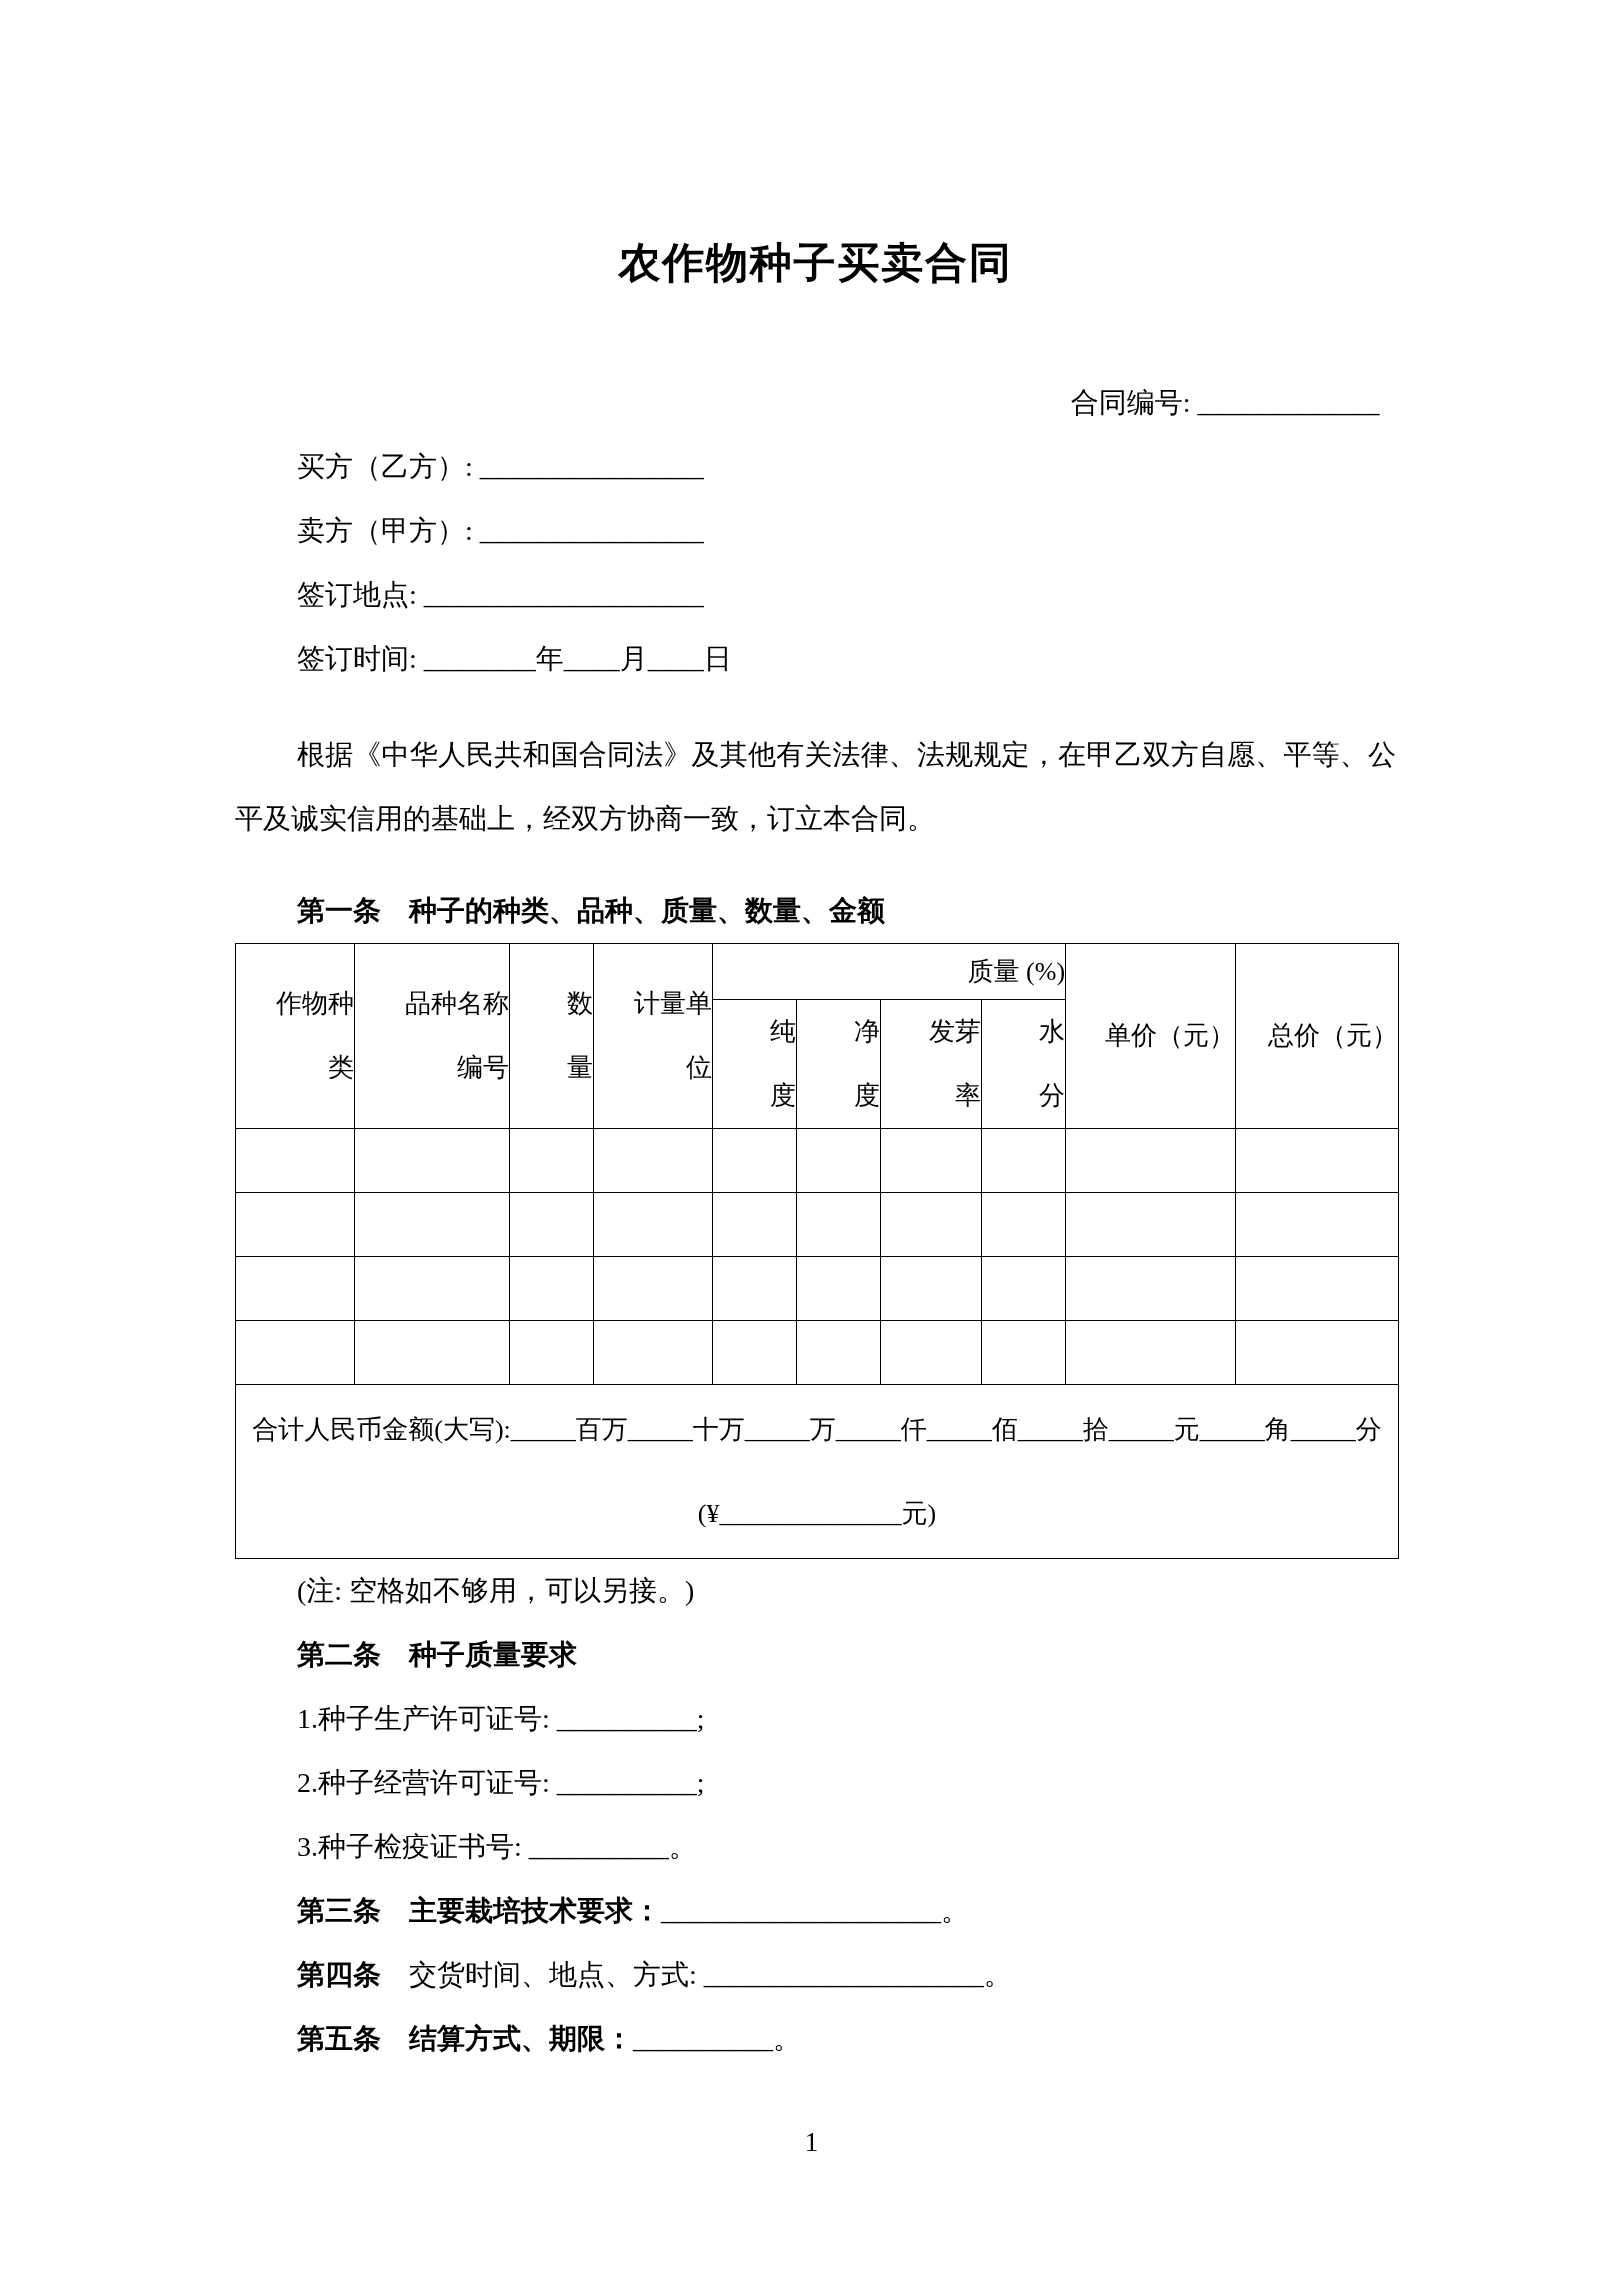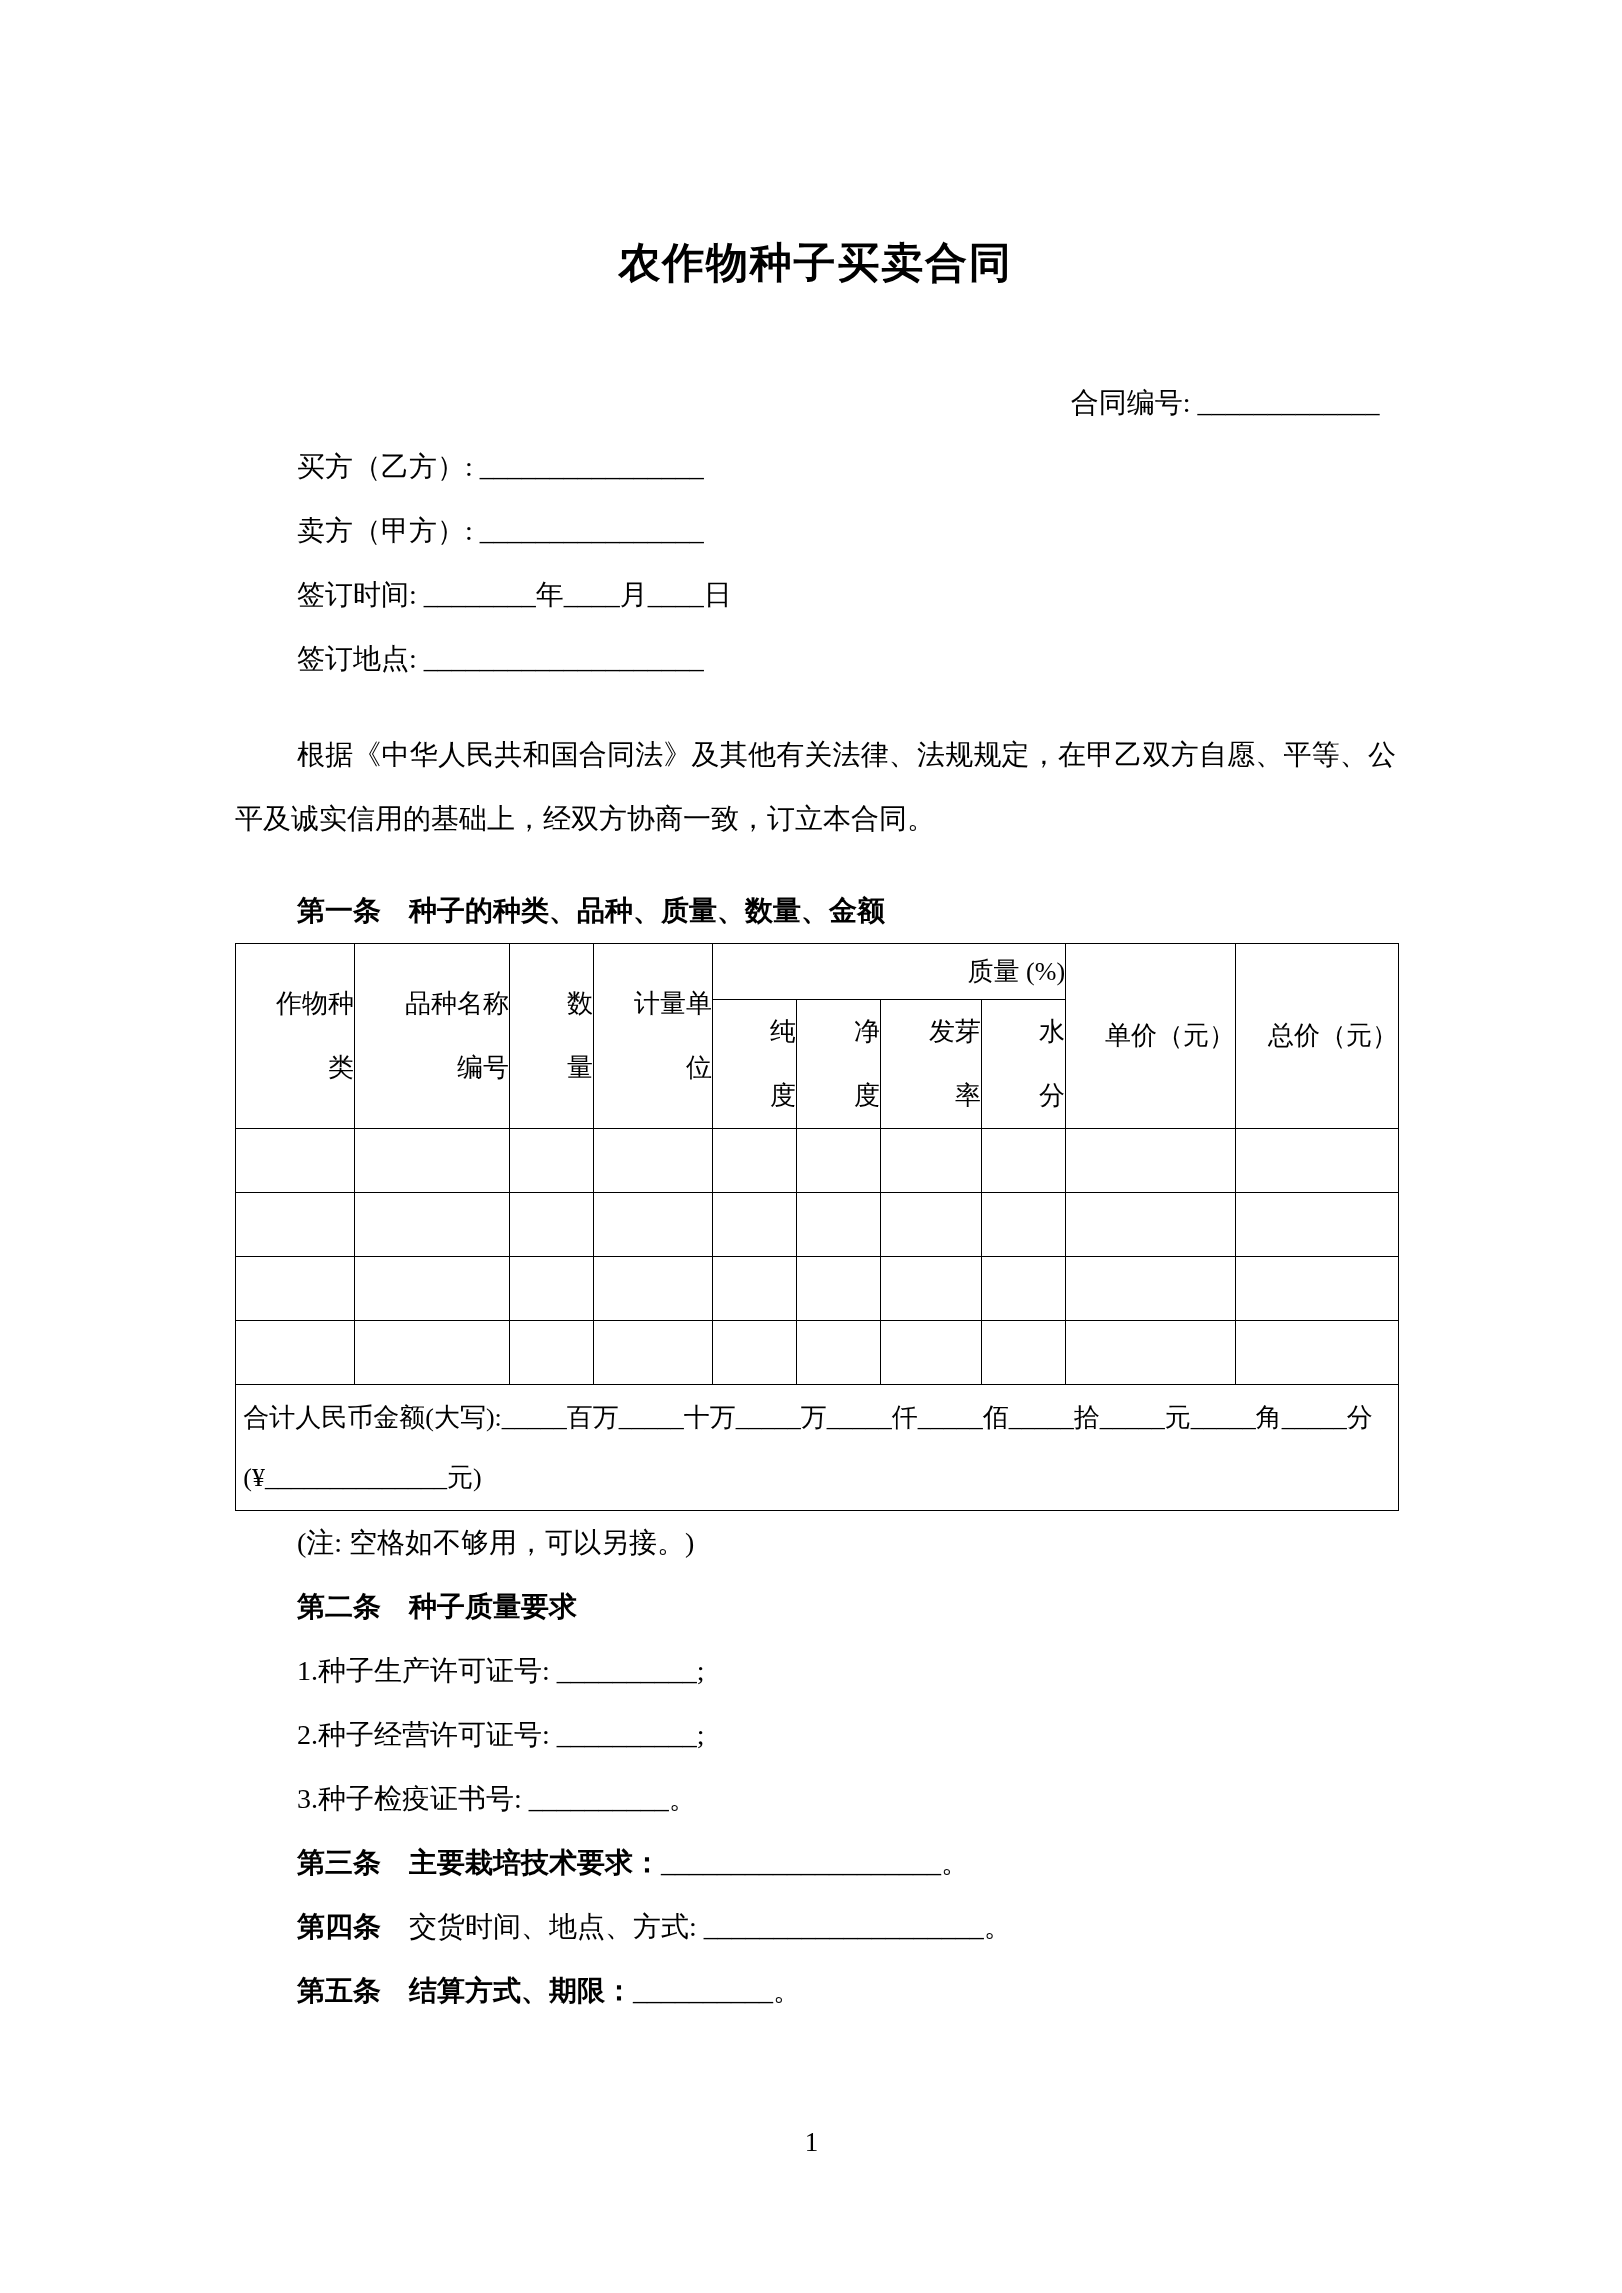--- a/index.html
+++ b/index.html
@@ -65,22 +65,22 @@
   }
   table.seed tr.group-row { height: 56px; }
   table.seed th.quality-group { line-height: 55px; }
   table.seed tr.sub-row { height: 127px; }
   table.seed tbody tr.data-row { height: 64px; }
   table.seed tbody td {
     border-top-width: 1.8px;
     border-bottom-width: 1.8px;
   }
   table.seed td.total-cell {
-    text-align: left;
-    line-height: 60px;
+    text-align: center;
+    line-height: 84px;
     padding: 2.7px 7.3px;
     white-space: normal;
     word-break: break-all;
   }
   .note-line { margin-top: 0; }
   .page-num {
     position: absolute;
     top: 2124px;
     left: 0;
     width: 100%;
@@ -94,22 +94,22 @@
 
 <div class="page">
   <div class="content">
 
     <h1 class="doc-title">农作物种子买卖合同</h1>
 
     <div class="line contract-no"><span>合同编号:</span> <span>_____________</span></div>
 
     <div class="line indent"><span>买方（乙方）:</span> <span>________________</span></div>
     <div class="line indent"><span>卖方（甲方）:</span> <span>________________</span></div>
+    <div class="line indent"><span>签订地点:</span> <span>____________________</span></div>
     <div class="line indent"><span>签订时间:</span> <span>________年____月____日</span></div>
-    <div class="line indent"><span>签订地点:</span> <span>____________________</span></div>
 
     <p class="line intro">根据《中华人民共和国合同法》及其他有关法律、法规规定，在甲乙双方自愿、平等、公平及诚实信用的基础上，经双方协商一致，订立本合同。</p>
 
     <div class="line indent heading sec1">第一条　种子的种类、品种、质量、数量、金额</div>
 
     <table class="seed">
       <colgroup>
         <col style="width:119px">
           <col style="width:155px">
           <col style="width:84px">

